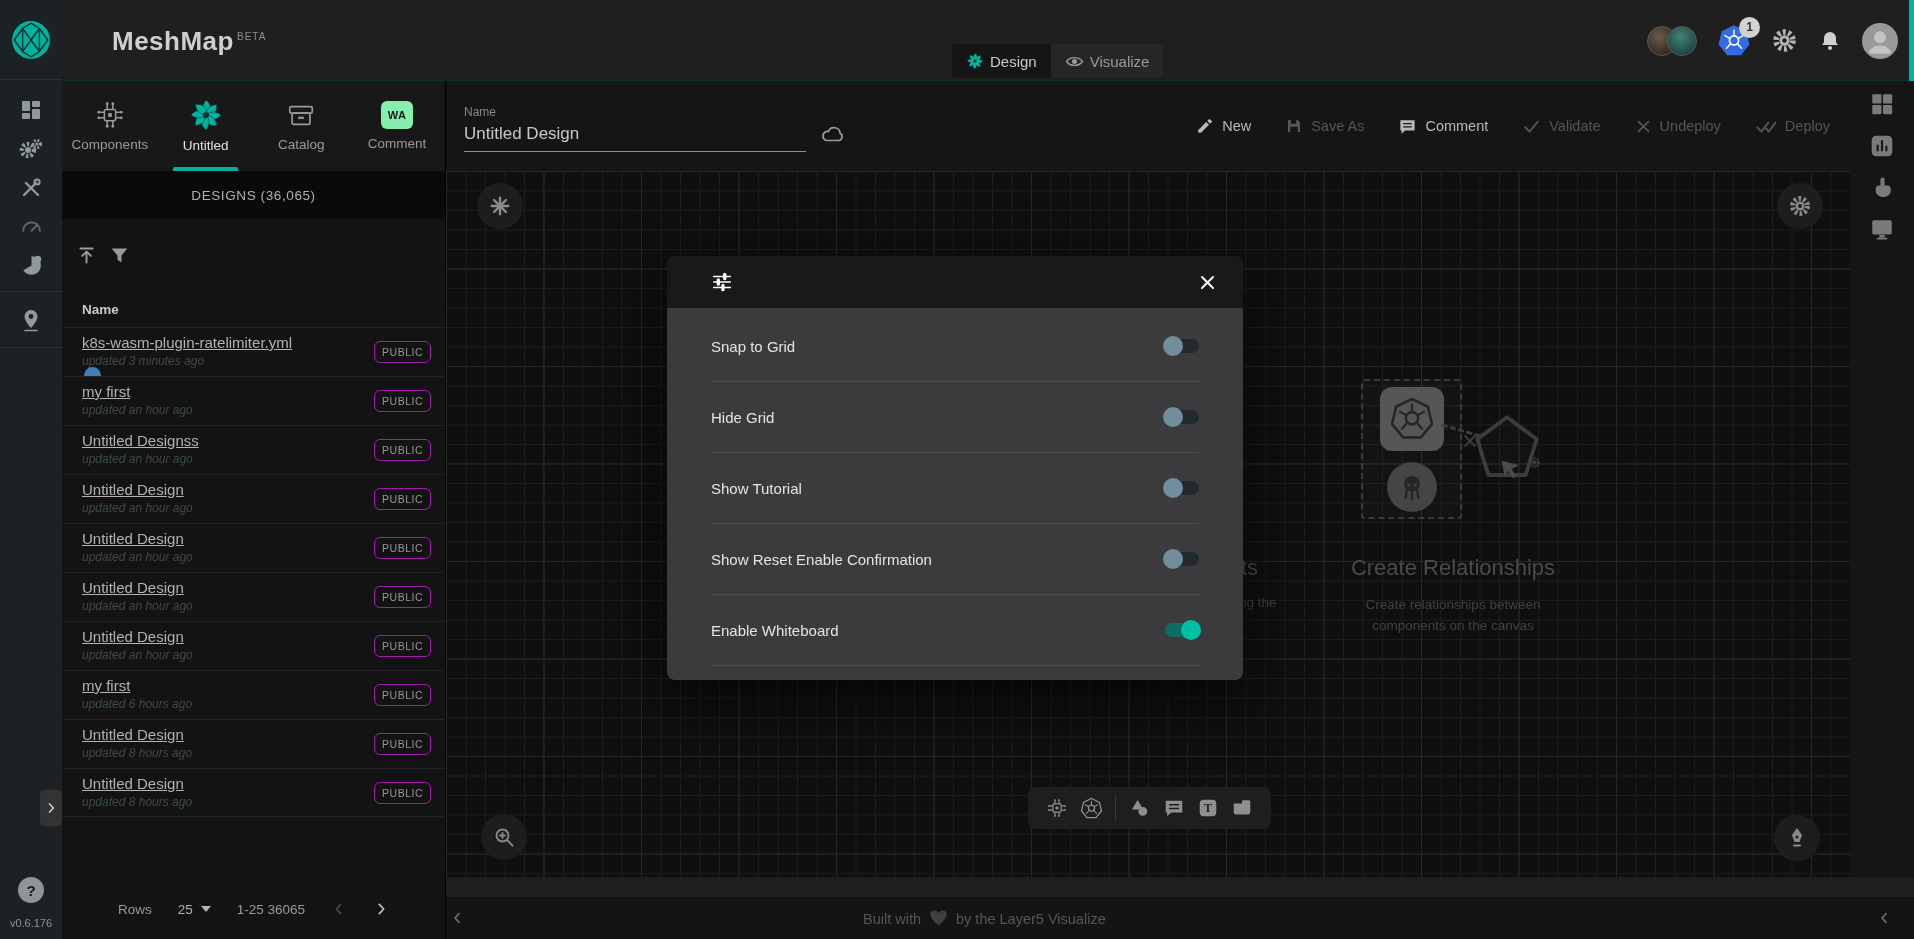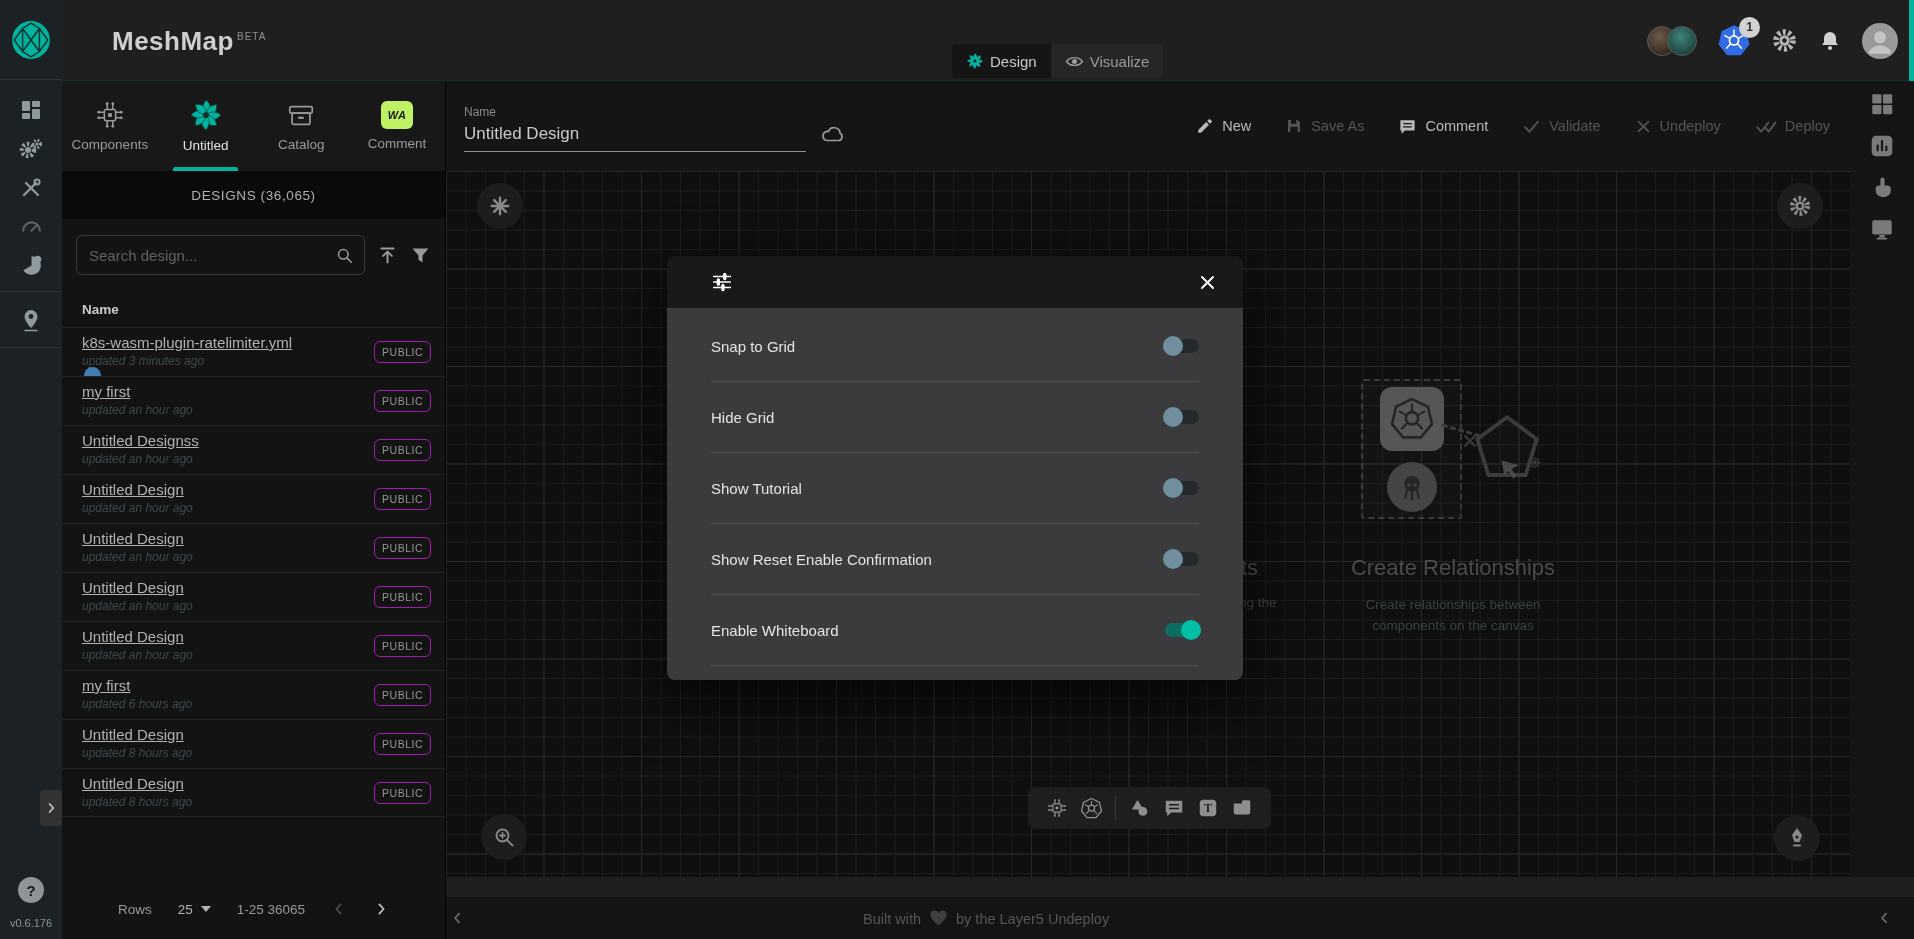--- a/index.html
+++ b/index.html
@@ -34,21 +34,21 @@
   .k8s-badge { position:absolute; top:-7px; right:-9px; width:21px; height:21px; border-radius:50%; background:#d2d2d2; color:#333; font-size:12px; font-weight:bold; display:flex; align-items:center; justify-content:center; }
   .account { width:36px; height:36px; border-radius:50%; background:#999; display:flex; align-items:center; justify-content:center; }
   .teal-edge { position:absolute; right:0; top:0; width:5px; height:81px; background:#00B39F; }
 
   
   .drawer { position:absolute; left:62px; top:81px; width:384px; bottom:0; background:#131313; border-right:1px solid #000; z-index:10; }
   .drawer-tabs { height:90px; background:#181818; display:grid; grid-template-columns:repeat(4,1fr); }
   .dtab { display:flex; flex-direction:column; align-items:center; justify-content:center; gap:7px; color:#9a9a9a; font-size:13.5px; position:relative; }
   .dtab.active { color:#e2e2e2; }
   .dtab.active::after { content:""; position:absolute; bottom:0; left:16%; right:16%; height:4px; background:#00B39F; border-radius:2px 2px 0 0; }
-  .wa-chip { width:32px; height:28px; border-radius:6px; background:#bef264; color:#181818; font-size:11px; font-weight:bold; display:flex; align-items:center; justify-content:center; letter-spacing:.5px;font-style:italic; }
+  .wa-chip { width:32px; height:28px; border-radius:6px; background:#86efac; color:#181818; font-size:11px; font-weight:bold; display:flex; align-items:center; justify-content:center; letter-spacing:.5px; }
   .band { height:48px; background:#0a0a0a; display:flex; align-items:center; justify-content:center; color:#b0b0b0; font-size:13.5px; letter-spacing:.6px; }
   .search-row { height:72px; display:flex; align-items:center; padding:0 14px; gap:12px; }
   .search-box { width:298px; height:40px; border:1px solid #3a3a3a; border-radius:6px; display:flex; align-items:center; padding:0 10px 0 12px; gap:8px; }
   .search-box input { flex:1; background:transparent; border:0; outline:none; color:#b9b9b9; font-size:15px; font-family:inherit; }
   .search-box input::placeholder { color:#616161; }
   .tool-ic { color:#9a9a9a; display:flex; }
   .name-hdr { height:36px; display:flex; align-items:center; padding-left:20px; color:#c9c9c9; font-size:13.5px; font-weight:bold; }
   .list { }
   .lrow { height:49px; border-top:1px solid #232323; position:relative; padding:6px 0 0 20px; }
   .lrow:last-child { border-bottom:1px solid #232323; }
@@ -297,29 +297,20 @@
       </div>
       <div class="dtab">
         <div class="wa-chip">WA</div>
         <span>Comment</span>
       </div>
     </div>
 
     <div class="band">DESIGNS (36,065)</div>
 
     <div class="search-row">
-      <div class="search-box">
-        <input placeholder="Search design..." style="">
-        <span class="tool-ic">
-          <svg width="19" height="19" viewBox="0 0 24 24" fill="none" stroke="currentColor" stroke-width="2" stroke-linecap="round">
-              <circle cx="10.5" cy="10.5" r="6"></circle>
-              <path d="M15 15 L20.5 20.5"></path>
-            </svg>
-        </span>
-      </div>
       <span class="tool-ic">
         <svg width="21" height="21" viewBox="0 0 24 24" fill="none" stroke="currentColor" stroke-width="2.2" stroke-linecap="round" stroke-linejoin="round">
             <path d="M5 4 H19"></path>
             <path d="M12 20 V8"></path>
             <path d="M7 12.5 L12 7.5 L17 12.5"></path>
           </svg>
       </span>
       <span class="tool-ic">
         <svg width="21" height="21" viewBox="0 0 24 24" fill="currentColor">
             <path d="M3 4 H21 L14.3 12 V20 L9.7 16.8 V12 Z"></path>
@@ -644,21 +635,21 @@
     <span class="foot-chev left">
       <svg width="15" height="15" viewBox="0 0 24 24" fill="none" stroke="currentColor" stroke-width="2.6" stroke-linecap="round" stroke-linejoin="round">
           <path d="M14.5 5 L8 12 L14.5 19"></path>
         </svg>
     </span>
     <div class="footer-text">
       <span>Built with</span>
       <svg width="19" height="17" viewBox="0 0 24 22">
           <path d="M12 20.5 C5 15 1.5 10.8 1.5 6.9 A5.4 5.4 0 0 1 12 4.9 A5.4 5.4 0 0 1 22.5 6.9 C22.5 10.8 19 15 12 20.5 Z" fill="#3f3f3f"></path>
         </svg>
-      <span>by the Layer5 Undeploy</span>
+      <span>by the Layer5 Visualize</span>
     </div>
     <span class="foot-chev right">
       <svg width="15" height="15" viewBox="0 0 24 24" fill="none" stroke="currentColor" stroke-width="2.6" stroke-linecap="round" stroke-linejoin="round">
           <path d="M14.5 5 L8 12 L14.5 19"></path>
         </svg>
     </span>
   </footer>
 
   <div class="modal">
     <div class="modal-hdr">

